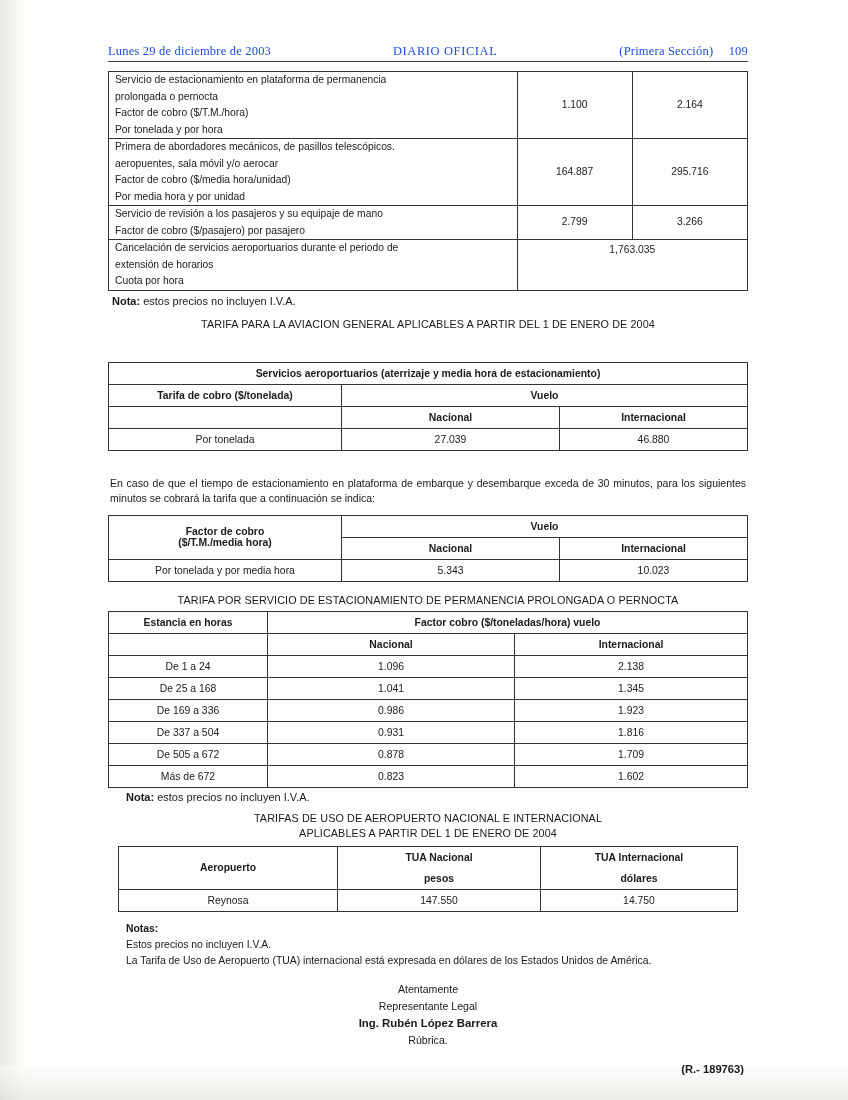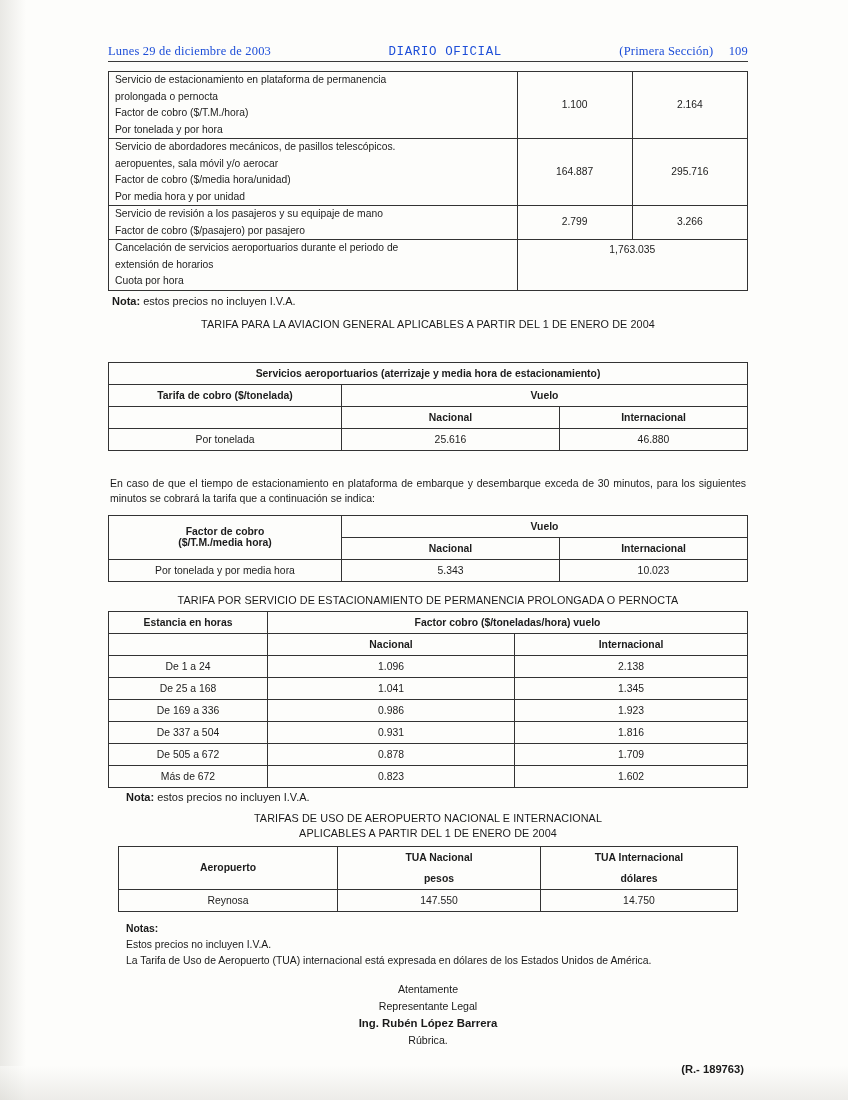--- a/index.html
+++ b/index.html
@@ -35,21 +35,21 @@
     align-items: flex-end;
     justify-content: space-between;
     font-family: "Liberation Serif", serif;
     font-size: 12.5px;
     color: #1d4ed8;
     padding-bottom: 2px;
     border-bottom: 1.6px solid #3a3a3a;
     letter-spacing: .2px;
   }
   .hdr .h-left { white-space: nowrap; }
-  .hdr .h-mid { white-space: nowrap; letter-spacing: .6px; font-family: Liberation Mono, monospace; }
+  .hdr .h-mid { white-space: nowrap; letter-spacing: .6px; }
   .hdr .h-right { white-space: nowrap; }
   .hdr .h-right .pg { margin-left: 12px; }
 
   
   table {
     border-collapse: collapse;
     width: 100%;
     font-size: 10.3px;
     color: #1c1c1c;
   }
@@ -189,21 +189,21 @@
           <div>Servicio de estacionamiento en plataforma de permanencia</div>
           <div>prolongada o pernocta</div>
           <div>Factor de cobro ($/T.M./hora)</div>
           <div>Por tonelada y por hora</div>
         </td>
         <td class="val">1.100</td>
         <td class="val">2.164</td>
       </tr>
       <tr>
         <td class="desc">
-          <div>Servicio de abordadores mecánicos, de pasillos telescópicos.</div>
+          <div>Primera de abordadores mecánicos, de pasillos telescópicos.</div>
           <div>aeropuentes, sala móvil y/o aerocar</div>
           <div>Factor de cobro ($/media hora/unidad)</div>
           <div>Por media hora y por unidad</div>
         </td>
         <td class="val">164.887</td>
         <td class="val">295.716</td>
       </tr>
       <tr>
         <td class="desc">
           <div>Servicio de revisión a los pasajeros y su equipaje de mano</div>
@@ -239,21 +239,21 @@
           <td class="t-center bold" style="width:222px;">Tarifa de cobro ($/tonelada)</td>
           <td class="t-center bold" colspan="2">Vuelo</td>
         </tr>
         <tr>
           <td style="border-top:none;border-bottom:none;">&nbsp;</td>
           <td class="t-center bold" style="width:207px;">Nacional</td>
           <td class="t-center bold">Internacional</td>
         </tr>
         <tr>
           <td class="t-center">Por tonelada</td>
-          <td class="t-center">25.616</td>
+          <td class="t-center">27.039</td>
           <td class="t-center">46.880</td>
         </tr>
       </tbody>
         </table>
     </div>
 
     <div class="para">En caso de que el tiempo de estacionamiento en plataforma de embarque y desembarque exceda de 30 minutos, para los siguientes minutos se cobrará la tarifa que a continuación se indica:</div>
 
     <table class="tbl-av">
       <tbody>

